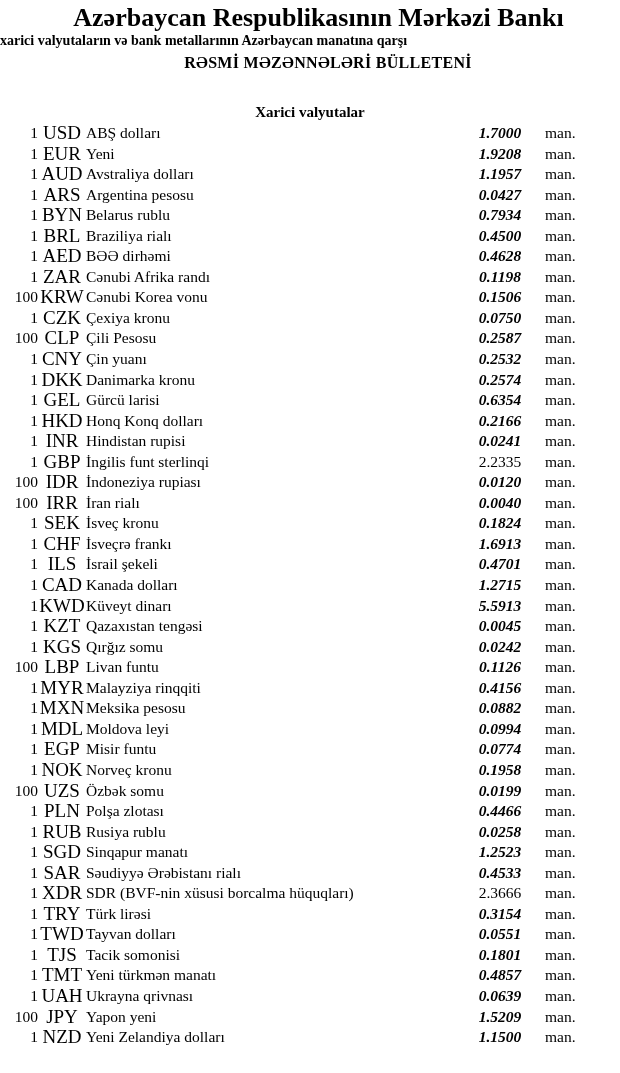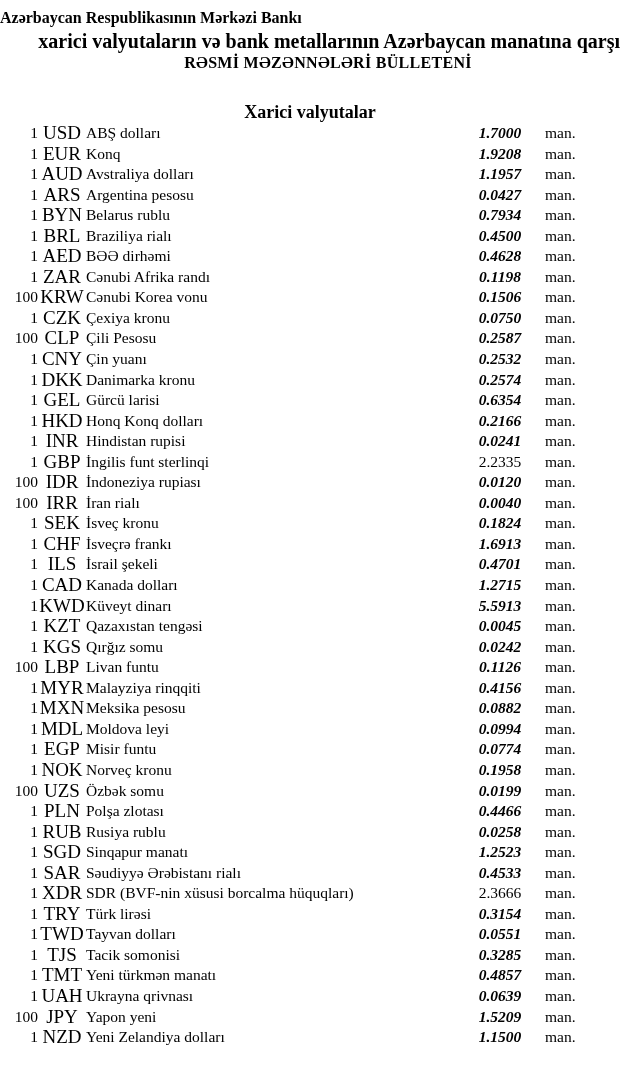--- a/index.html
+++ b/index.html
@@ -11,48 +11,50 @@
   }
   .page {
     position: relative;
     width: 620px;
     height: 1073px;
     background: #ffffff;
     overflow: hidden;
   }
   .hdr-title {
     margin: 5px 0 0 0;
-    font-size: 16px;
+    font-size: 26px;
     line-height: 25px;
     font-weight: bold;
+    text-align: center;
+    padding-left: 17px;
   }
   .hdr-date {
     margin-top: 3px;
     font-size: 15px;
     line-height: 22px;
     font-weight: bold;
     text-align: center;
   }
   .hdr-subtitle {
-    font-size: 20px;
+    font-size: 14px;
     line-height: 22px;
     font-weight: bold;
-    text-align: right;
+    text-align: left;
   }
   .hdr-bulletin {
     font-size: 16px;
     line-height: 22px;
     font-weight: bold;
     text-align: center;
     letter-spacing: 0.3px;
     margin-left: 36px;
   }
   .section-title {
     margin-top: 27px;
-    font-size: 18px;
+    font-size: 15px;
     line-height: 22px;
     font-weight: bold;
     text-align: center;
   }
   table.rates {
     width: 610px;
     margin-left: 0;
     border-collapse: collapse;
     table-layout: fixed;
     font-size: 15.5px;
@@ -101,21 +103,21 @@
       <td class="qty">1</td>
       <td class="code">USD</td>
       <td class="name">ABŞ dolları</td>
       <td class="rate">1.7000</td>
       <td class="unit">man.</td>
     </tr>
 
     <tr>
       <td class="qty">1</td>
       <td class="code">EUR</td>
-      <td class="name">Konq</td>
+      <td class="name">Yeni</td>
       <td class="rate">1.9208</td>
       <td class="unit">man.</td>
     </tr>
 
     <tr>
       <td class="qty">1</td>
       <td class="code">AUD</td>
       <td class="name">Avstraliya dolları</td>
       <td class="rate">1.1957</td>
       <td class="unit">man.</td>
@@ -414,21 +416,21 @@
       <td class="code">TWD</td>
       <td class="name">Tayvan dolları</td>
       <td class="rate">0.0551</td>
       <td class="unit">man.</td>
     </tr>
 
     <tr>
       <td class="qty">1</td>
       <td class="code">TJS</td>
       <td class="name">Tacik somonisi</td>
-      <td class="rate">0.3285</td>
+      <td class="rate">0.1801</td>
       <td class="unit">man.</td>
     </tr>
 
     <tr>
       <td class="qty">1</td>
       <td class="code">TMT</td>
       <td class="name">Yeni türkmən manatı</td>
       <td class="rate">0.4857</td>
       <td class="unit">man.</td>
     </tr>

